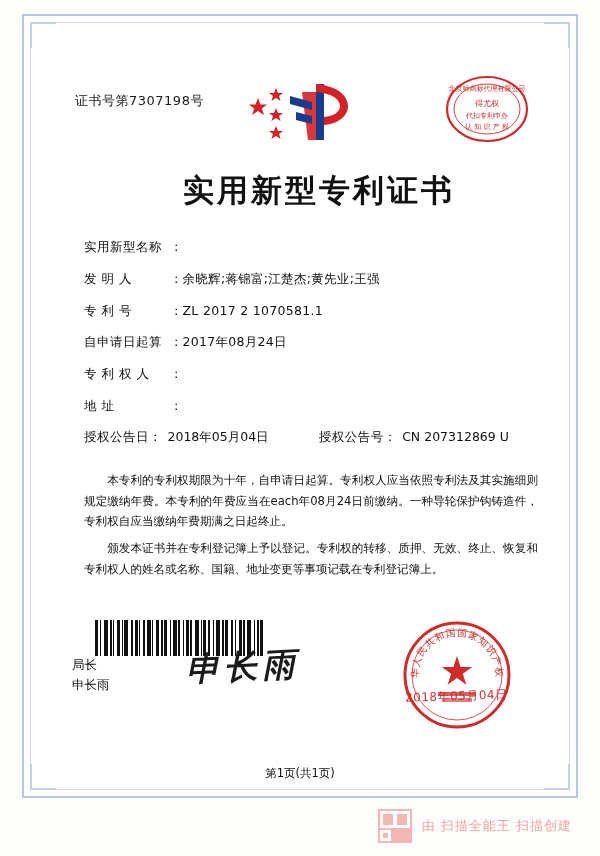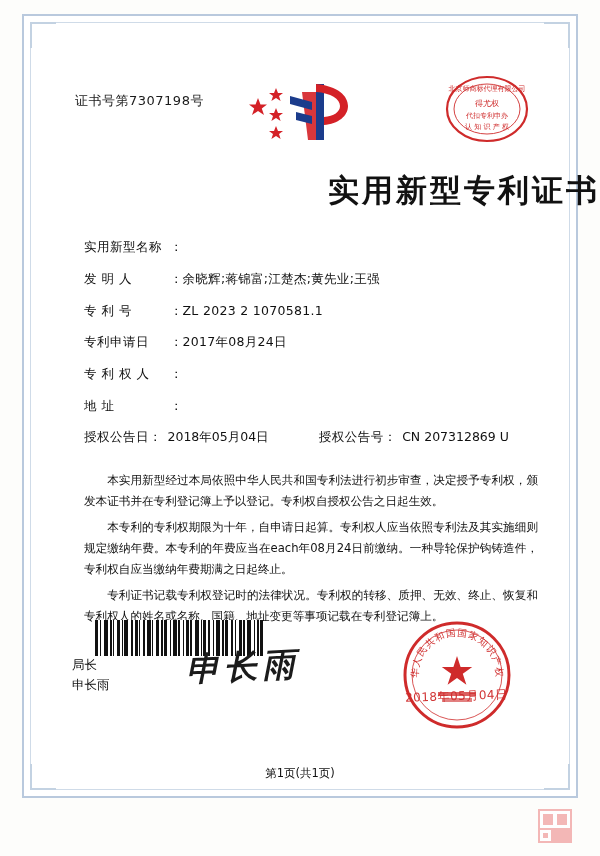--- a/index.html
+++ b/index.html
@@ -56,21 +56,21 @@
 
   .seal-top {
     position: absolute;
     right: 70px; top: 66px;
     width: 86px; height: 86px;
   }
 
   .title {
     position: absolute;
     left: 0; right: 0; top: 170px;
-    text-align: right;
+    text-align: center;
     font-family: "DejaVu Serif", serif;
     font-weight: bold;
     font-size: 31px;
     letter-spacing: 3px;
     color: #111;
     padding-left: 38px;
   }
 
   
   .fields {
@@ -266,25 +266,25 @@
 
     <div class="field-row">
       <span class="field-label">发 明 人</span>
       <span class="field-colon">：</span>
       <span class="field-value">余晓辉;蒋锦富;江楚杰;黄先业;王强</span>
     </div>
 
     <div class="field-row">
       <span class="field-label">专 利 号</span>
       <span class="field-colon">：</span>
-      <span class="field-value">ZL 2023 2 1070581.1</span>
-    </div>
-
-    <div class="field-row">
-      <span class="field-label">专利申请日</span>
+      <span class="field-value">ZL 2017 2 1070581.1</span>
+    </div>
+
+    <div class="field-row">
+      <span class="field-label">自申请日起算</span>
       <span class="field-colon">：</span>
       <span class="field-value">2017年08月24日</span>
     </div>
 
     <div class="field-row">
       <span class="field-label">专 利 权 人</span>
       <span class="field-colon">：</span>
     </div>
 
     <div class="field-row">
@@ -301,23 +301,22 @@
       <span class="pair second">
         <span class="lbl">授权公告号</span>
         <span>：</span>
         <span class="val">CN 207312869 U</span>
       </span>
     </div>
 
   </div>
 
   <div class="body-text">
-    <p>本实用新型经过本局依照中华人民共和国专利法进行初步审查，决定授予专利权，颁发本证书并在专利登记簿上予以登记。专利权自授权公告之日起生效。</p>
     <p>本专利的专利权期限为十年，自申请日起算。专利权人应当依照专利法及其实施细则规定缴纳年费。本专利的年费应当在each年08月24日前缴纳。一种导轮保护钩铸造件，专利权自应当缴纳年费期满之日起终止。</p>
-    <p>专利证书记载专利权登记时的法律状况。专利权的转移、质押、无效、终止、恢复和专利权人的姓名或名称、国籍、地址变更等事项记载在专利登记簿上。</p>
+    <p>颁发本证书并在专利登记簿上予以登记。专利权的转移、质押、无效、终止、恢复和专利权人的姓名或名称、国籍、地址变更等事项记载在专利登记簿上。</p>
   </div>
 
   <div class="barcode">
     <i style="width:3px"></i>
       <i style="width:2px;background:#fff"></i>
       <i style="width:1px"></i>
       <i style="width:3px;background:#fff"></i>
     <i style="width:4px"></i>
       <i style="width:2px;background:#fff"></i>
       <i style="width:2px"></i>
@@ -412,15 +411,16 @@
     <path d="M40 78 L70 78 L70 82 L40 82 Z" fill="#cf2b2b" opacity="0.6"></path>
   </svg>
   <div class="seal-date">2018年05月04日</div>
 
   <div class="page-num">第1页(共1页)</div>
 
   <div class="footer">
     <div class="qr">
         <b></b>
       </div>
+    <div class="footer-text">由  扫描全能王  扫描创建</div>
   </div>
 
 </div>
 
 </body></html>

